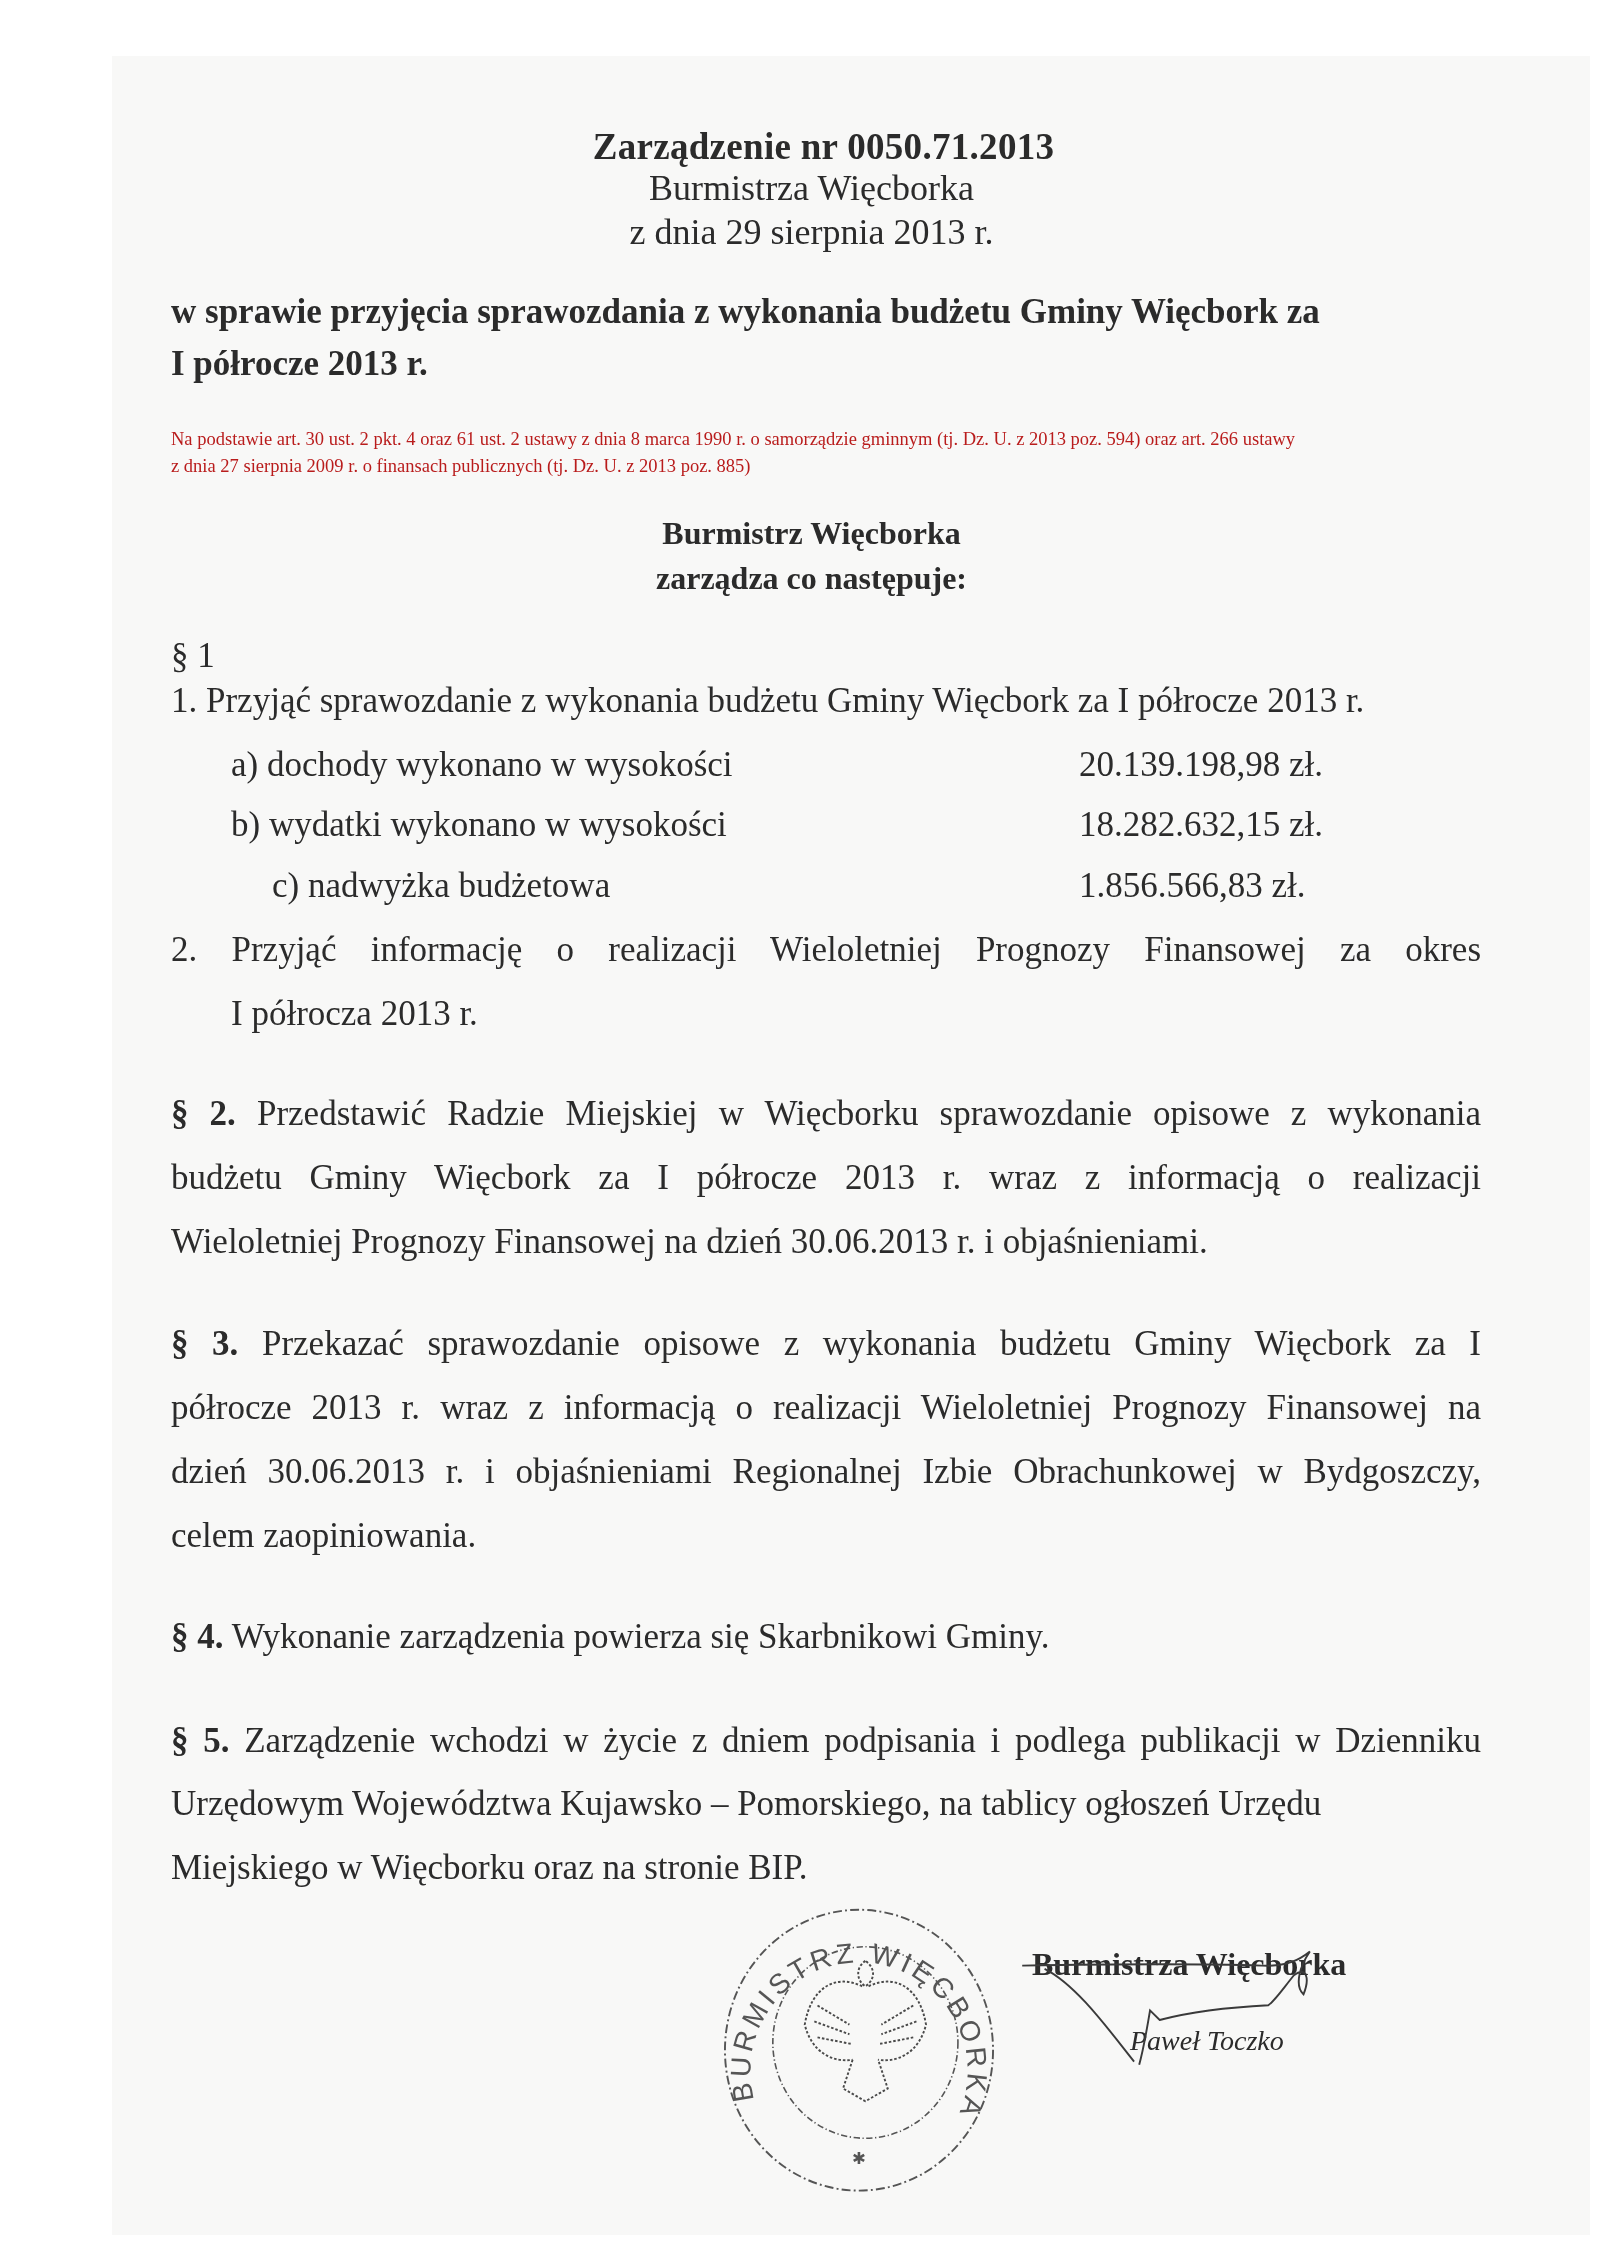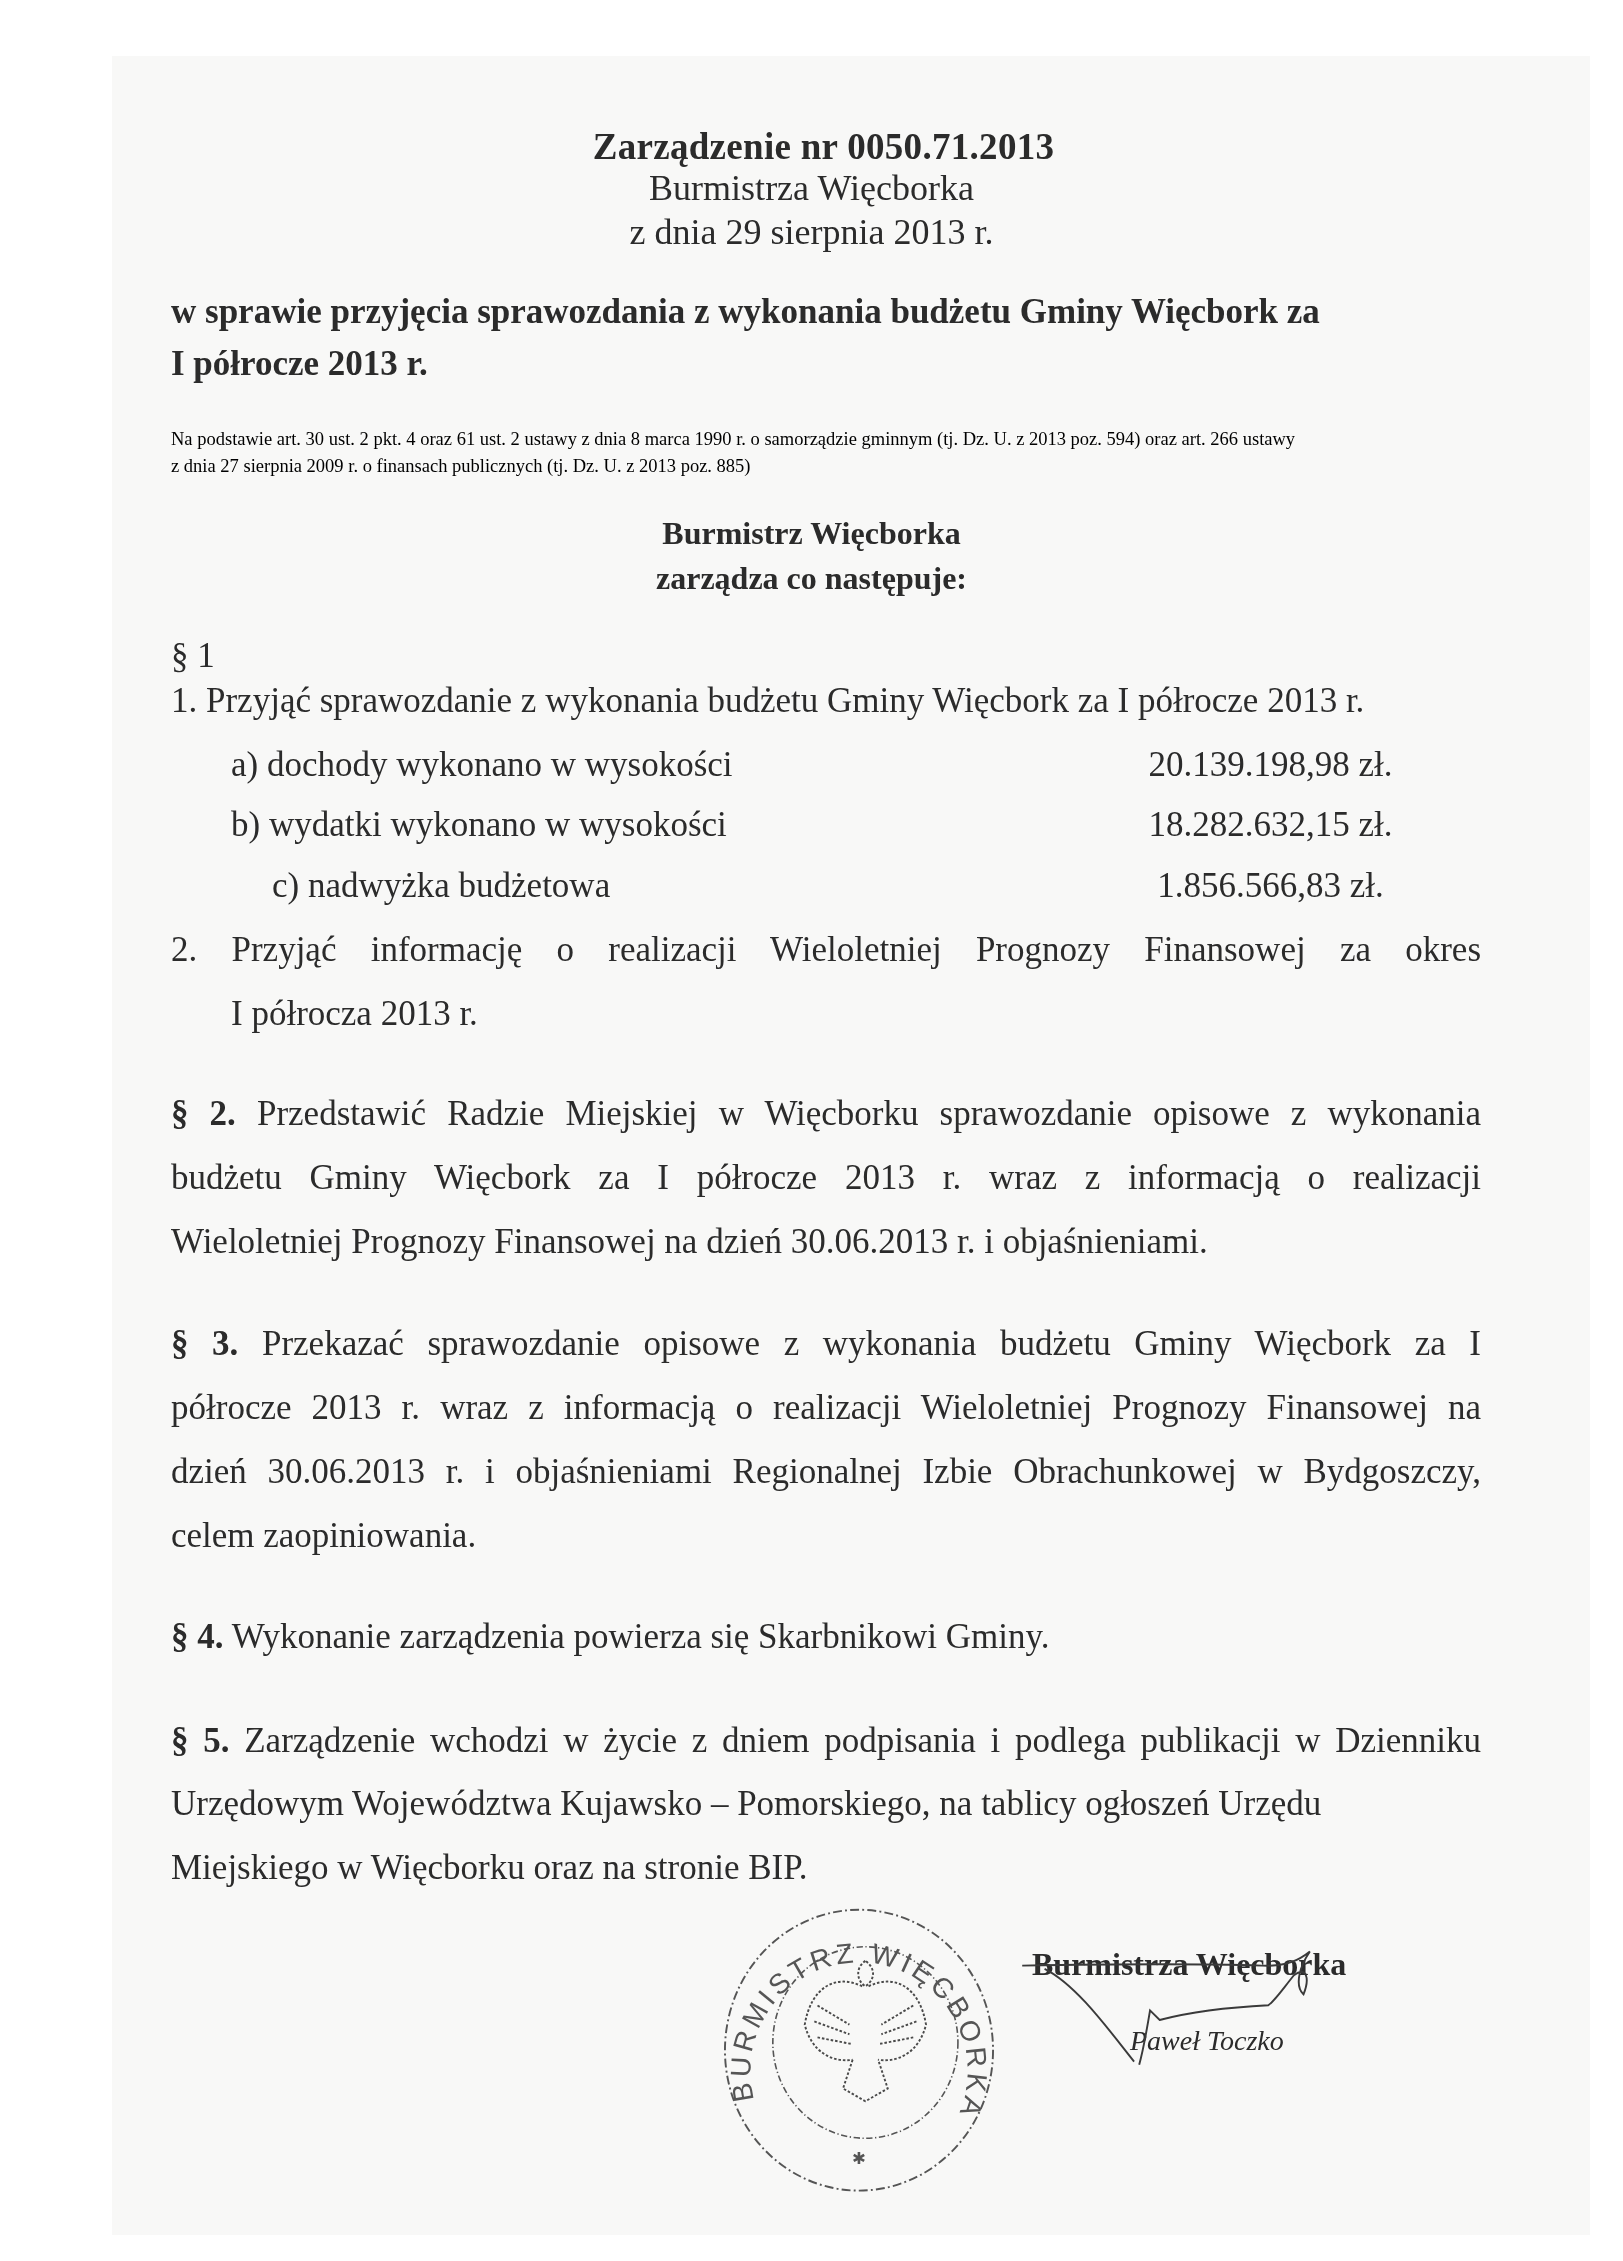--- a/index.html
+++ b/index.html
@@ -6,23 +6,23 @@
     body { width: 1623px; height: 2261px; position: relative; overflow: hidden;
       font-family: "Liberation Serif", "DejaVu Serif", serif; color: #2b2b2b; }
     .page { position: absolute; left: 112px; top: 56px; width: 1478px; height: 2179px;
       background: #f8f8f7; }
     .abs { position: absolute; white-space: nowrap; }
     .center { left: 0; width: 1623px; text-align: center; }
     .bold { font-weight: bold; }
     .title { font-size: 37px; letter-spacing: 0.3px; }
     .subtitle { font-size: 36px; }
     .subject { font-size: 35px; }
-    .basis { font-size: 18.5px; color: #000000; }
+    .basis { font-size: 18.5px; color: #b91c1c; }
     .body { font-size: 35px; }
-    .amount { text-align: center; width: 383px; }
+    .amount { text-align: left; width: 383px; }
     .just { text-align: justify; text-align-last: justify; }
     .sig-title { font-size: 32px; font-weight: bold; }
     .sig-name { font-size: 28px; font-style: italic; }
     .stamp { position: absolute; left: 709px; top: 1897px; width: 300px; height: 300px; }
     .signature { position: absolute; left: 1019px; top: 1940px; width: 358px; height: 128px; }
   </style>
 </head>
 <body>
 
 <div class="page"></div>

